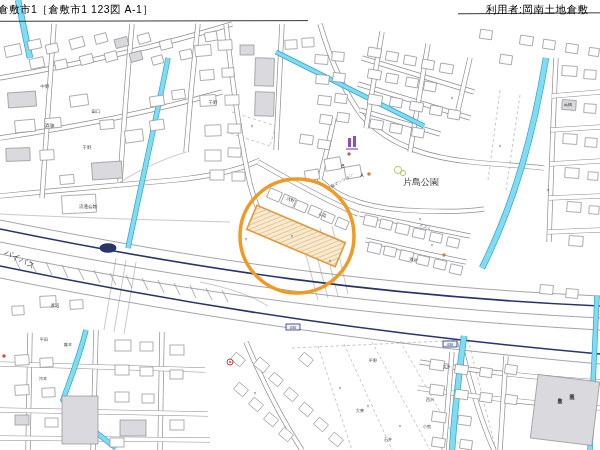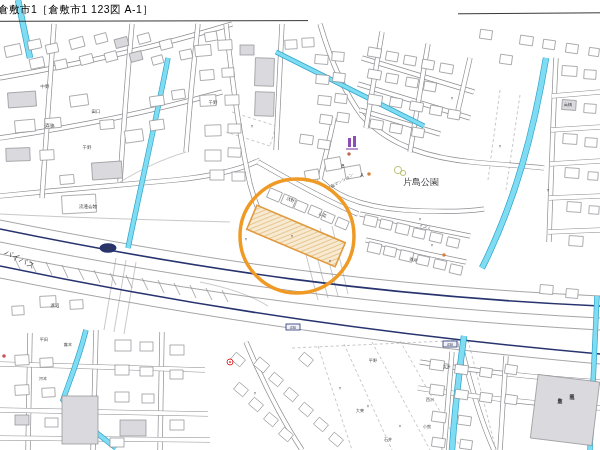--- a/index.html
+++ b/index.html
@@ -414,13 +414,14 @@
       <text x="450" y="346" text-anchor="middle" font-size="3.8" fill="#27336e">430</text>
     </g>
 
     <circle cx="297" cy="236" r="57" fill="none" stroke="#f09a26" stroke-width="3.5"></circle>
 
     <line x1="0" y1="21.3" x2="308" y2="20.6" stroke="#222222" stroke-width="0.9"></line>
     <line x1="458" y1="13.8" x2="600" y2="12.8" stroke="#222222" stroke-width="0.9"></line>
   </svg>
 
   <div class="hdr hdr-left">倉敷市1［倉敷市1 123図 A-1］</div>
+  <div class="hdr hdr-right">利用者:岡南土地倉敷</div>
 </div>
 
 </body></html>

